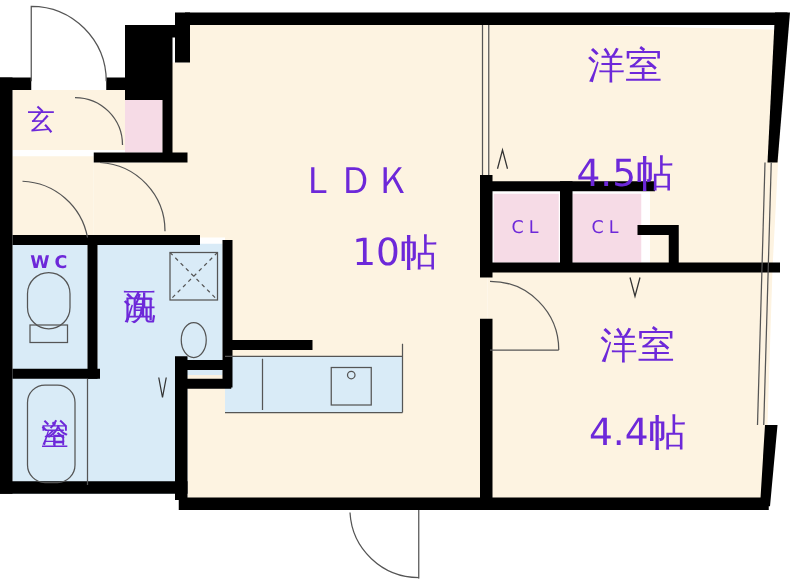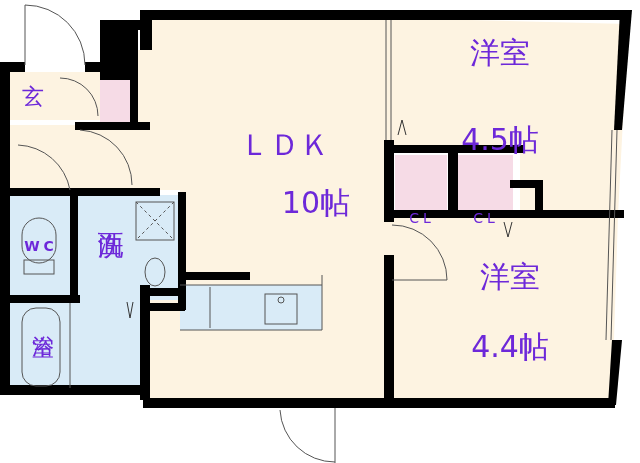--- a/index.html
+++ b/index.html
@@ -2,21 +2,21 @@
 <html><head>
 <meta charset="utf-8">
 <style>
   html, body { margin:0; padding:0; background:#ffffff; }
   body { width:640px; height:463px; position:relative; overflow:hidden; font-family:"DejaVu Sans", sans-serif; }
   .plan { position:absolute; left:0; top:0; width:640px; height:463px; }
   .lbl { position:absolute; color:#6d28d9; font-family:"DejaVu Sans", sans-serif; text-align:center; white-space:nowrap; line-height:1; }
   .big { font-size:30px; }
   .mid { font-size:26px; }
   .sm { font-size:22px; }
-  .xs { font-size:14px; letter-spacing:4px;margin-top:36px; }
+  .xs { font-size:14px; letter-spacing:4px; }
   .vert { writing-mode: vertical-rl; text-orientation: upright; }
 </style>
 </head>
 <body>
 
 <svg class="plan" width="640" height="463" viewBox="0 0 640 463">
 
   <g>
     <polygon points="150,18 390,18 390,400 150,400 150,290 180,290 180,190 75,190 75,130 130,130 130,50 150,50" fill="#fdf3e1"></polygon>
     <polygon points="390,18 628,24 618,215 520,215 520,150 390,150" fill="#fdf3e1"></polygon>

